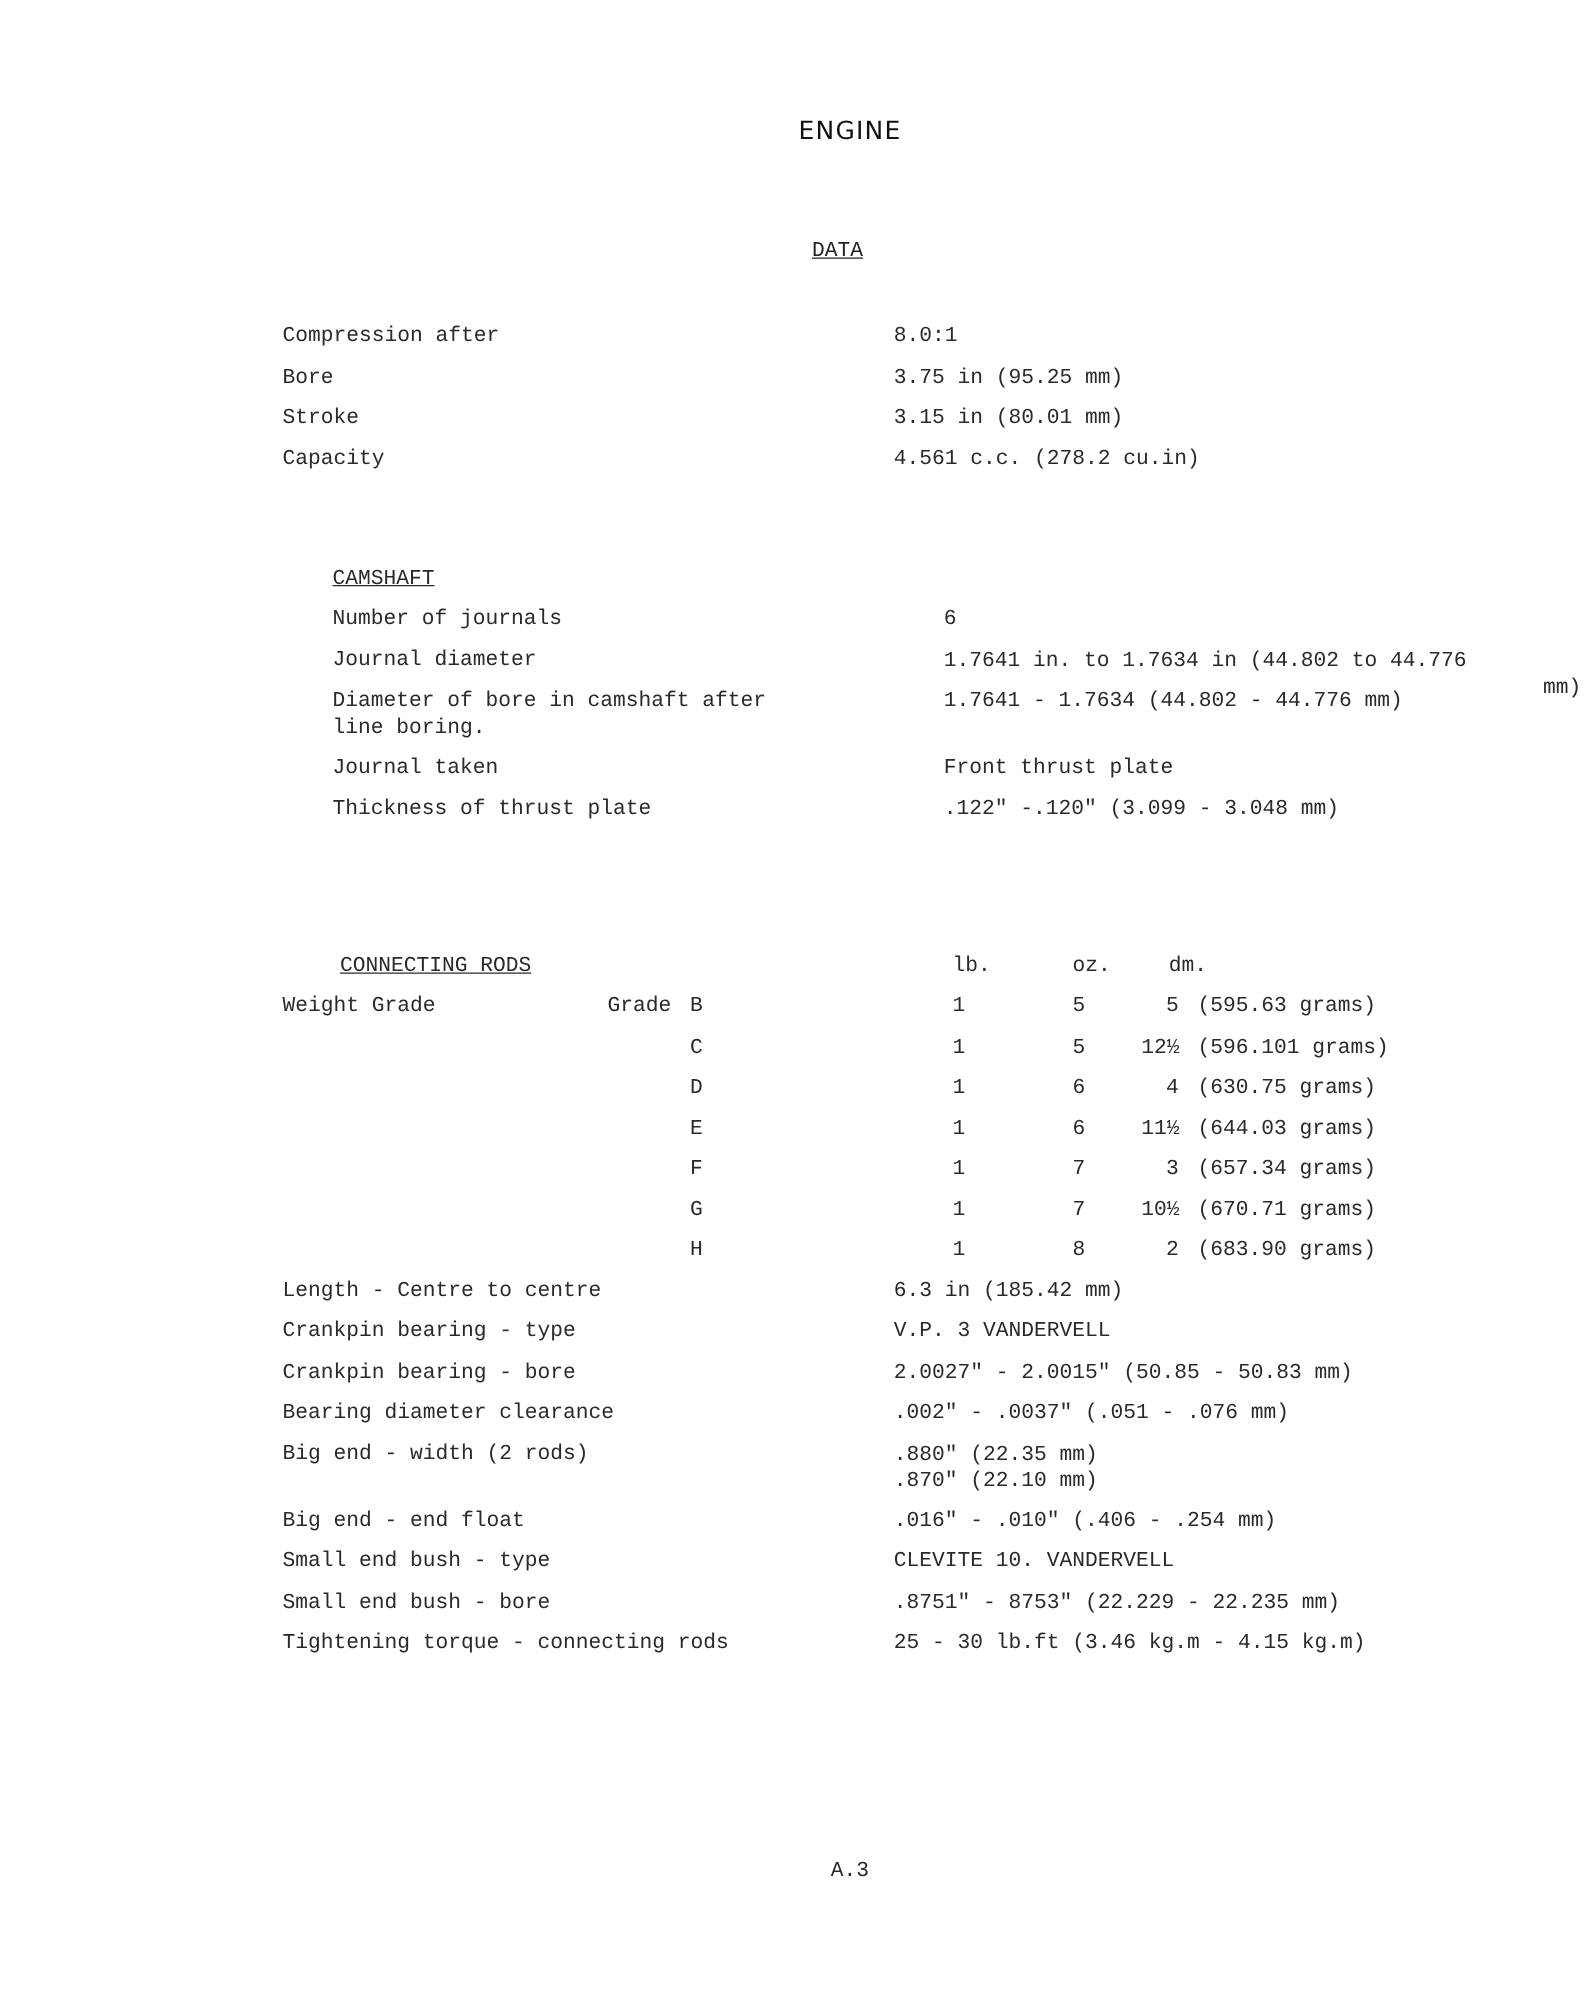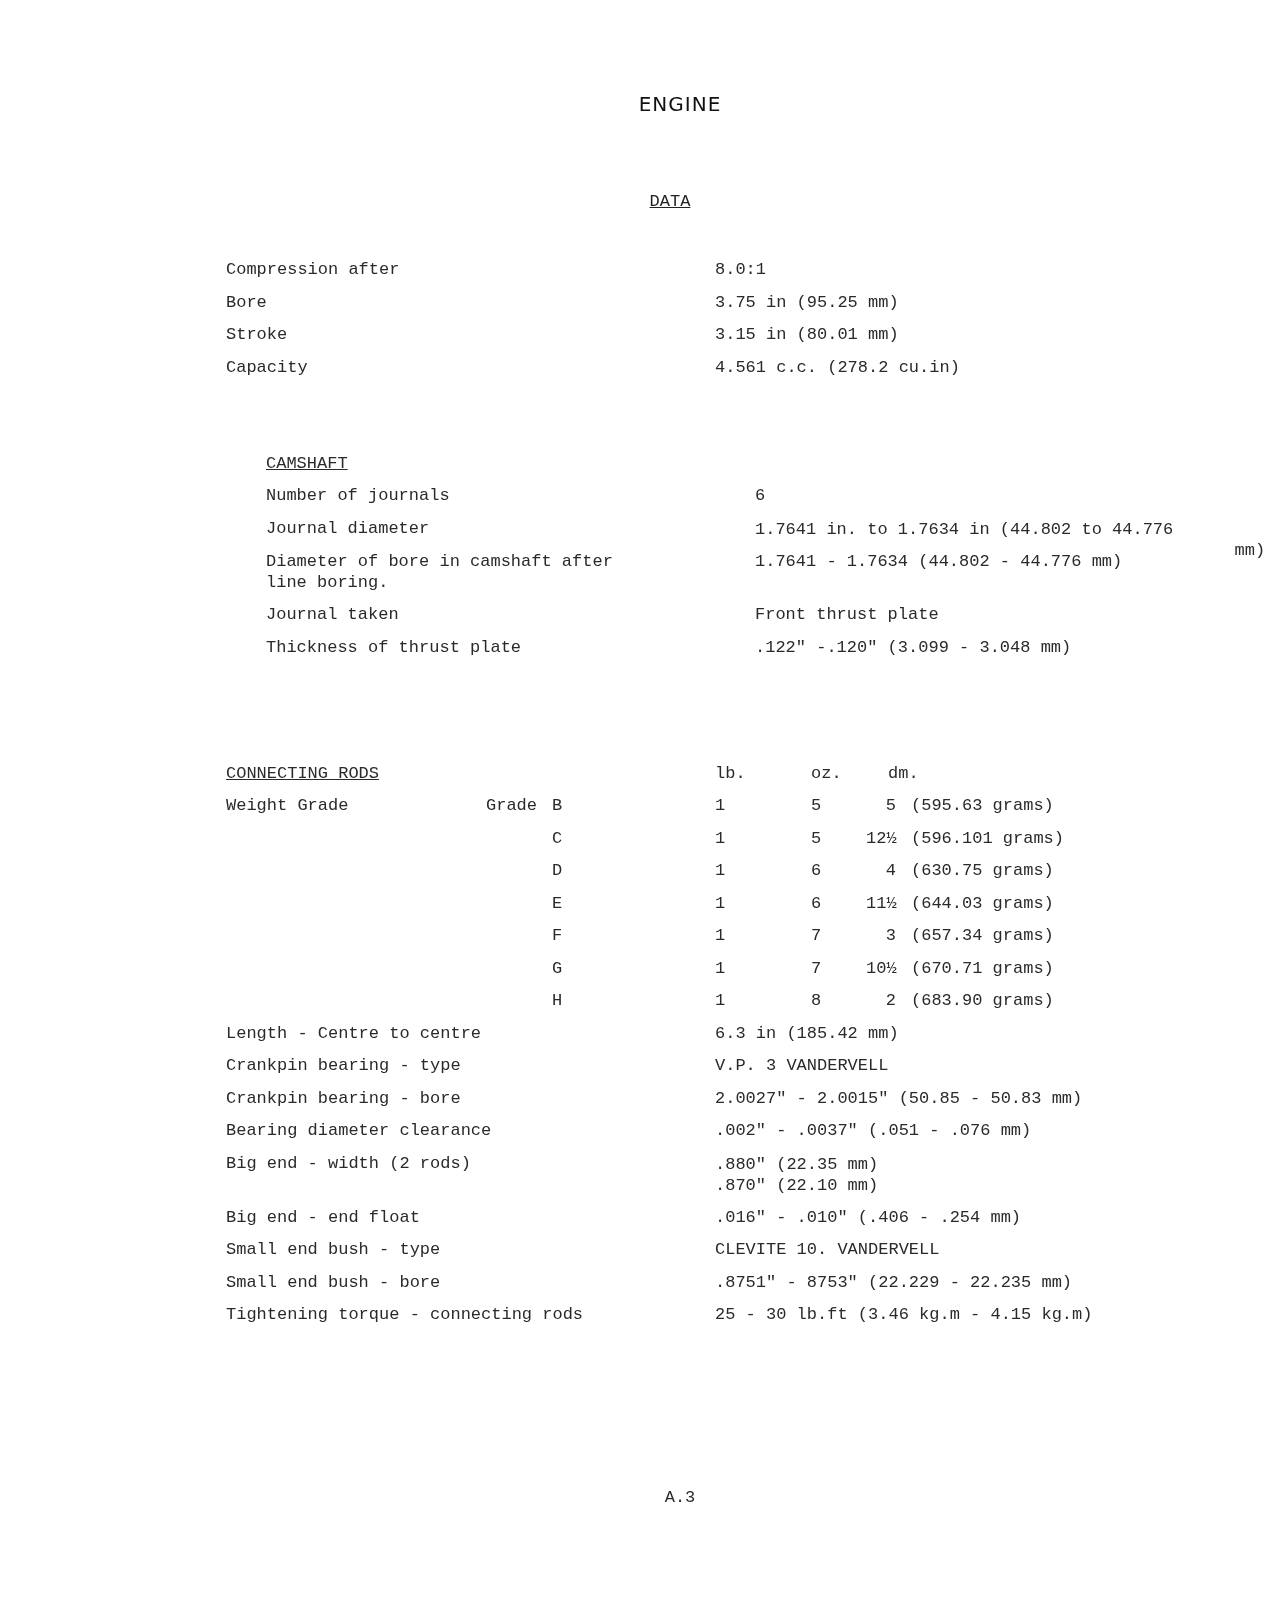--- a/index.html
+++ b/index.html
@@ -11,21 +11,21 @@
               font-size: 17px; text-decoration: underline; color: #222; }
   .section { position: absolute; left: 226px; width: 960px; }
   .sec-head { font-size: 17px; text-decoration: underline; height: 32px; line-height: 32px; }
   .row { position: relative; height: 32.5px; font-size: 17px; line-height: 32.5px; }
   .row .lbl { position: absolute; left: 0; white-space: pre; }
   .row .val { position: absolute; left: 489px; white-space: pre; }
   .row.tall { height: 54px; }
   .row.tall .lbl, .row.tall .val { line-height: 21px; top: 6px; }
   .grade-lbl { position: absolute; left: 260px; white-space: pre; }
   .grade-letter { position: absolute; left: 326px; }
-  .wcol { position: absolute; white-space: pre; }
+  .wcol { position: absolute; white-space: pre; margin-left: 47px; }
   .c-lb { left: 489px; }
   .c-oz { left: 585px; }
   .c-dm { left: 640px; width: 30px; text-align: right; }
   .c-g  { left: 685px; }
   .c-dmh { left: 662px; }
   .footer { position: absolute; top: 1488px; left: 0; width: 1360px; text-align: center; font-size: 17px; }
 </style>
 </head>
 <body>
 
@@ -72,21 +72,21 @@
     <span class="val">Front thrust plate</span>
   </div>
   <div class="row">
     <span class="lbl">Thickness of thrust plate</span>
     <span class="val">.122" -.120" (3.099 - 3.048 mm)</span>
   </div>
 </div>
 
 <div class="section" style="top:758px;">
   <div class="row" style="height:32px;">
-    <span class="lbl sec-head" style="height:auto;">CONNECTING RODS</span>
+    <span class="lbl sec-head" style="height:auto;margin-left:46px;">CONNECTING RODS</span>
     <span class="wcol c-lb">lb.</span>
     <span class="wcol c-oz">oz.</span>
     <span class="wcol c-dmh">dm.</span>
   </div>
 
   <div class="row">
     <span class="lbl">Weight Grade</span>
     <span class="grade-lbl">Grade</span>
     <span class="grade-letter">B</span>
     <span class="wcol c-lb">1</span>

